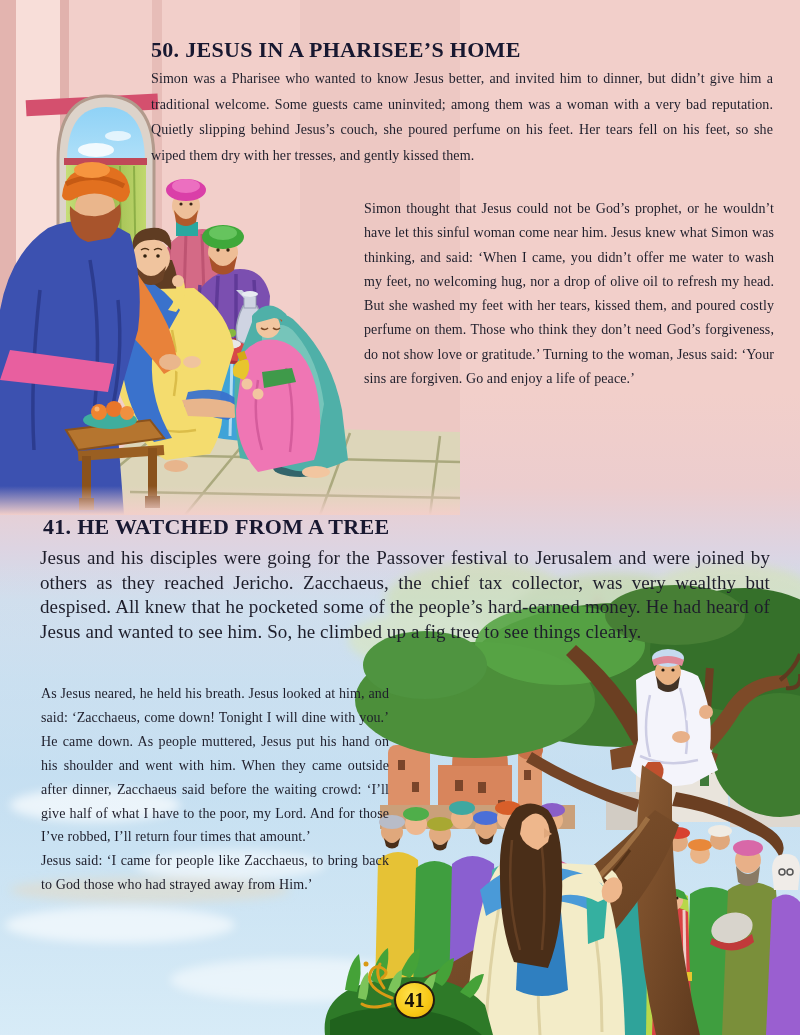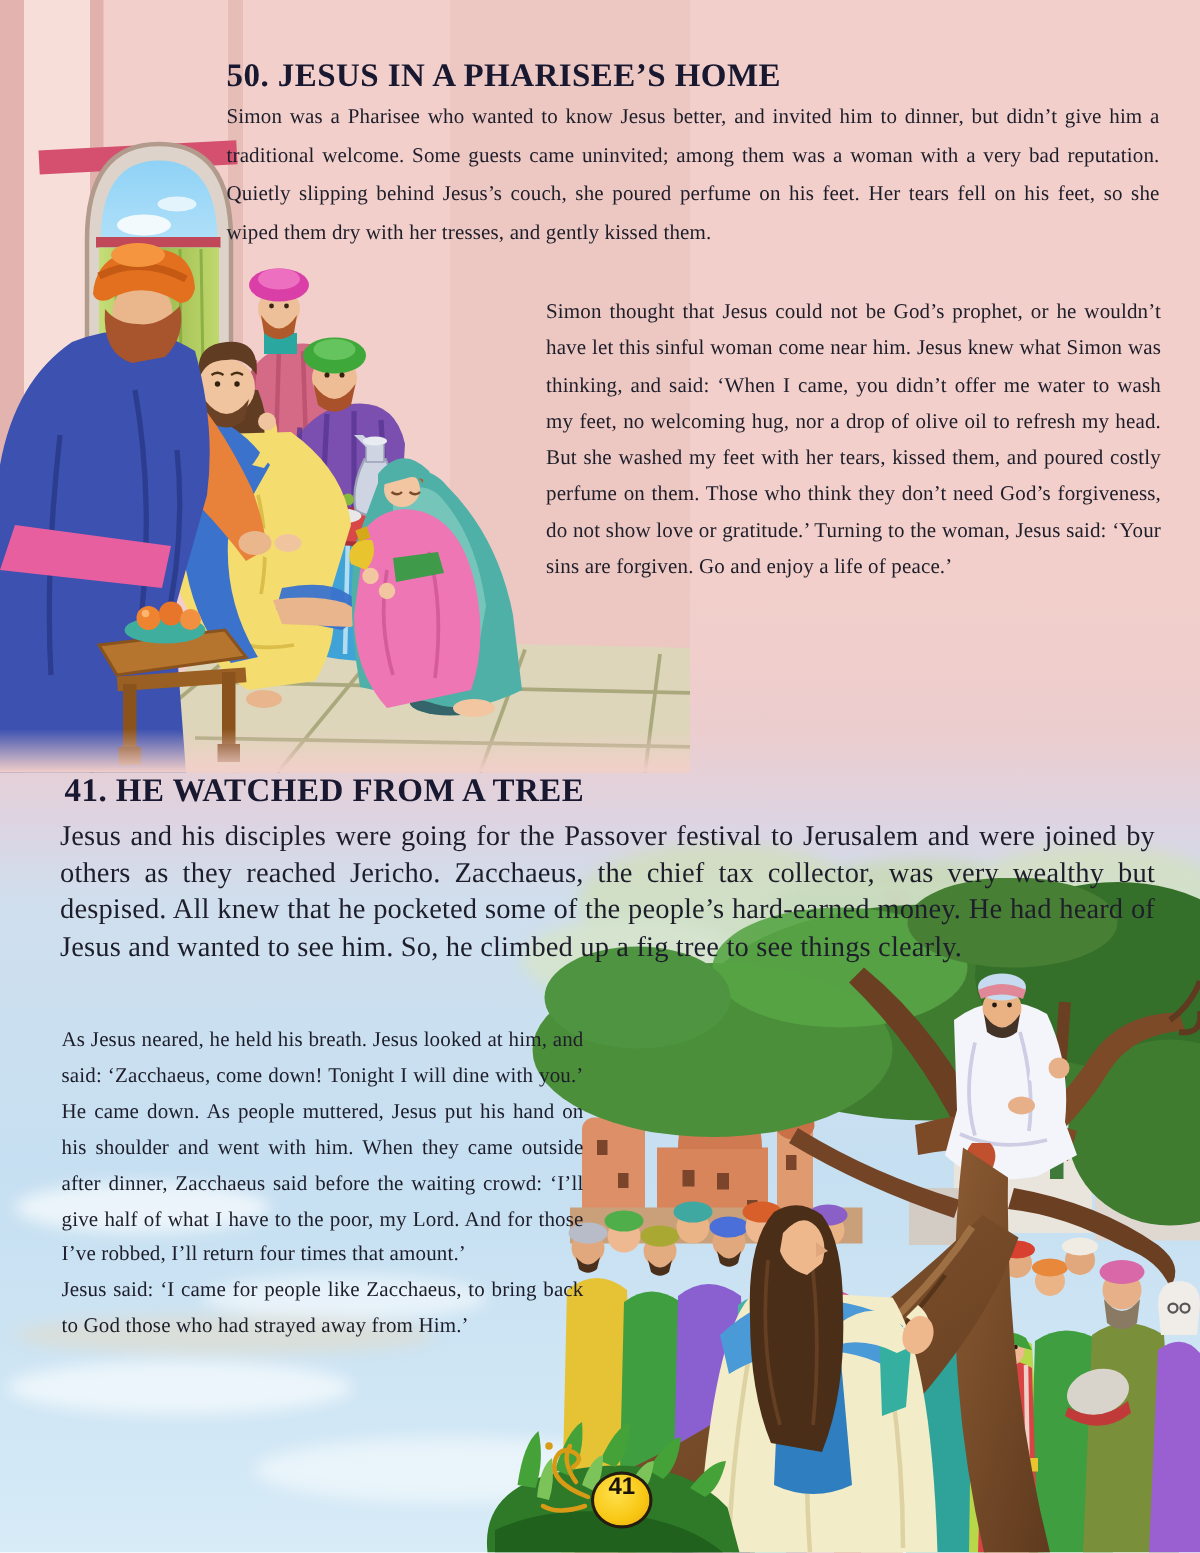--- a/index.html
+++ b/index.html
@@ -23,23 +23,23 @@
   #t1{left:151px;top:37px;}
   #p1{left:151px;top:66px;width:622px;line-height:25.6px;}
   #p2{left:364px;top:197px;width:410px;line-height:24.3px;}
   #t2{left:43px;top:514px;}
   #p3{left:40px;top:546px;width:730px;line-height:24.6px;font-size:19px;font-family:Liberation Serif, serif;}
   #p4{left:41px;top:650px;width:348px;line-height:23.9px;margin-top:32px;}
   .scene{z-index:1;}
   .badge{
     left:394px;top:981px;width:37px;height:34px;border-radius:50%;
     background:radial-gradient(circle at 40% 35%, #ffe14d 0%, #f8c714 60%, #eaa90c 100%);
-    border:2.5px solid #241c10;display:flex;justify-content:center;
-    font-weight:bold;font-size:16px;color:#1a1206;z-index:4;
-    font-family:Liberation Sans, sans-serif;
+    border:2.5px solid #241c10;display:flex;align-items:center;justify-content:center;
+    font-weight:bold;font-size:20px;color:#1a1206;z-index:4;
+    font-family:Liberation Serif, serif;
   }
 </style>
 </head>
 <body>
 
 <div class="page">
 
   <svg class="abs scene" style="left:0;top:0" width="460" height="515" viewBox="0 0 460 515">
     <defs>
       <linearGradient id="gsky1" x1="0" y1="0" x2="0" y2="1">

